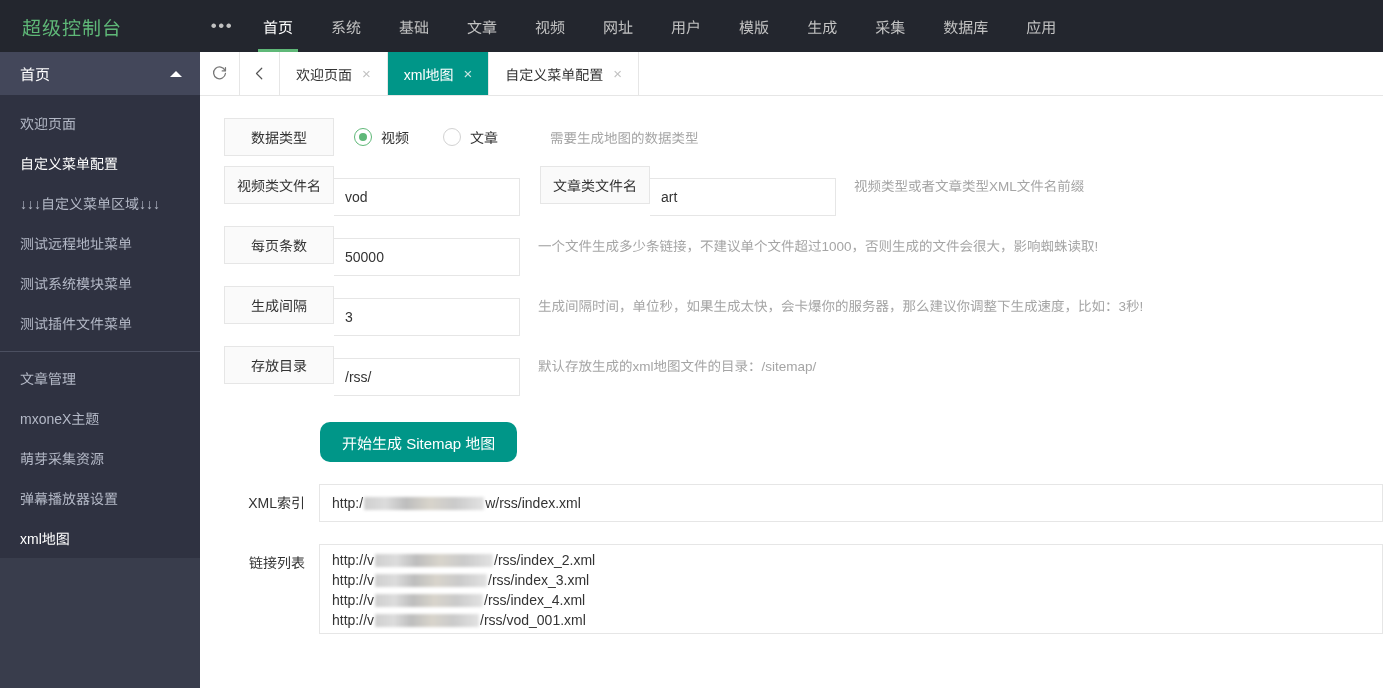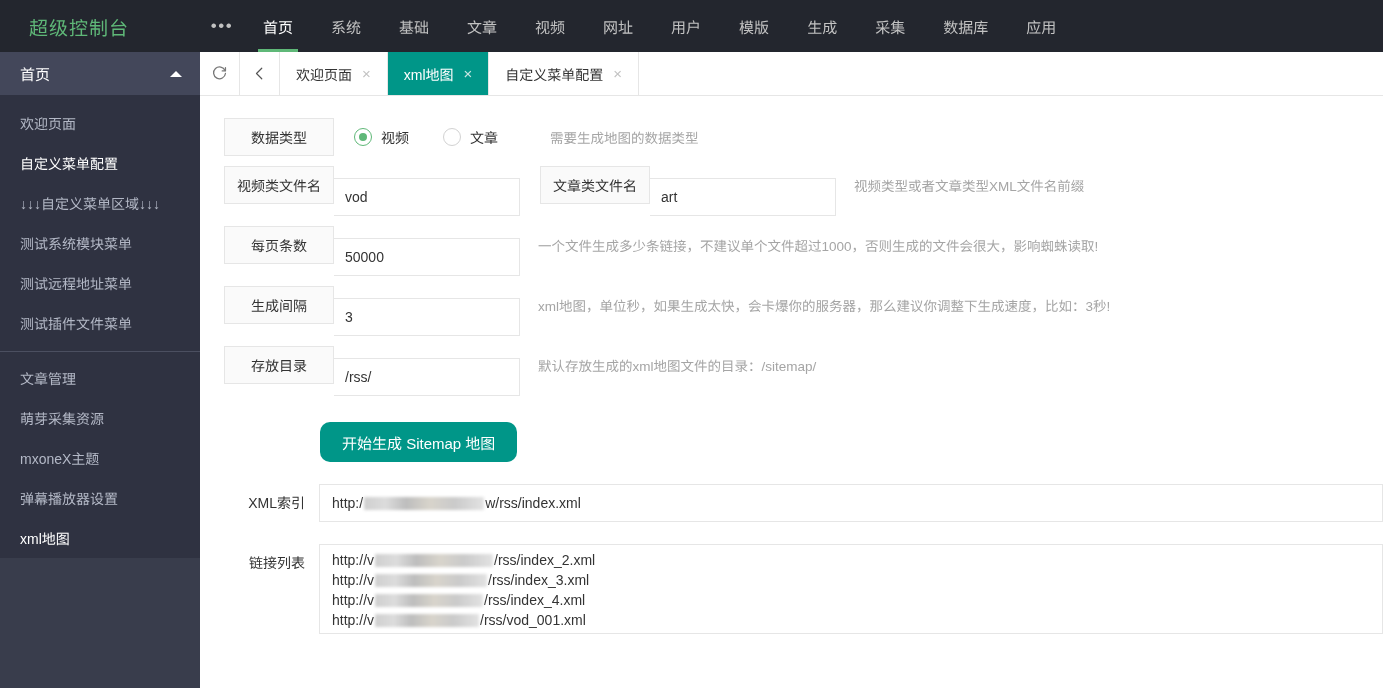--- a/index.html
+++ b/index.html
@@ -17,21 +17,21 @@
 
   
   .topbar {
     position: absolute; top: 0; left: 0;
     width: 1383px; height: 52px;
     background: #23262E;
     display: flex; align-items: stretch;
   }
   .logo {
     width: 200px; height: 52px;
-    display: flex; align-items: center; padding-left: 29px;
+    display: flex; align-items: center; padding-left: 22px;
     color: #5FB878; font-size: 19px; letter-spacing: 1px;
     background: #23262E;
     white-space: nowrap;
   }
   .dots {
     width: 44px; display: flex; align-items: center; justify-content: center;
     color: #c2c2c2; font-size: 17px; letter-spacing: 1.5px; line-height: 8px;
   }
   .topnav { display: flex; align-items: stretch; }
   .topnav-item {
@@ -211,29 +211,29 @@
   <div class="sidebar">
     <div class="side-head">
       <span>首页</span>
       <span class="caret-up"></span>
     </div>
     <div class="side-body">
       <div id="side-list-1">
           <div class="side-item">欢迎页面</div>
           <div class="side-item active">自定义菜单配置</div>
           <div class="side-item">↓↓↓自定义菜单区域↓↓↓</div>
+          <div class="side-item">测试远程地址菜单</div>
           <div class="side-item">测试系统模块菜单</div>
-          <div class="side-item">测试远程地址菜单</div>
           <div class="side-item">测试插件文件菜单</div>
         </div>
       <div class="side-sep"></div>
       <div id="side-list-2">
           <div class="side-item">文章管理</div>
+          <div class="side-item">mxoneX主题</div>
           <div class="side-item">萌芽采集资源</div>
-          <div class="side-item">mxoneX主题</div>
           <div class="side-item">弹幕播放器设置</div>
           <div class="side-item active">xml地图</div>
         </div>
     </div>
   </div>
 
   <div class="tabbar">
     <div class="tab-ctrl">
       <svg width="17" height="17" viewBox="0 0 20 20" fill="none" stroke="#777" stroke-width="1.5">
         <path d="M16.5 6.5A7 7 0 1 0 17 10" stroke-linecap="round"></path>
@@ -303,21 +303,21 @@
       </div>
       <div class="hint">一个文件生成多少条链接，不建议单个文件超过1000，否则生成的文件会很大，影响蜘蛛读取!</div>
     </div>
 
     
     <div class="form-row">
       <div class="fgroup">
         <div class="flabel">生成间隔</div>
         <div class="finput">3</div>
       </div>
-      <div class="hint">xml地图，单位秒，如果生成太快，会卡爆你的服务器，那么建议你调整下生成速度，比如：3秒!</div>
+      <div class="hint">生成间隔时间，单位秒，如果生成太快，会卡爆你的服务器，那么建议你调整下生成速度，比如：3秒!</div>
     </div>
 
     
     <div class="form-row">
       <div class="fgroup">
         <div class="flabel">存放目录</div>
         <div class="finput">/rss/</div>
       </div>
       <div class="hint">默认存放生成的xml地图文件的目录：/sitemap/</div>
     </div>

